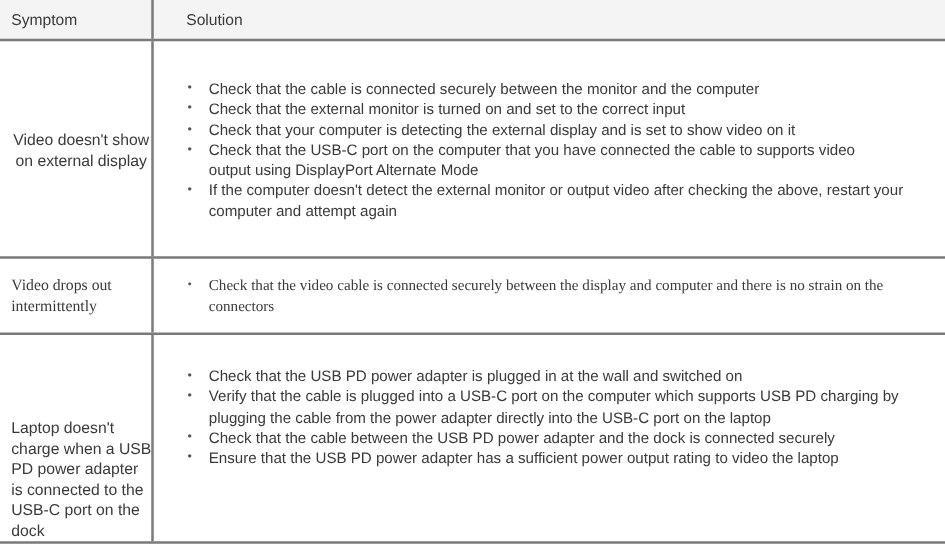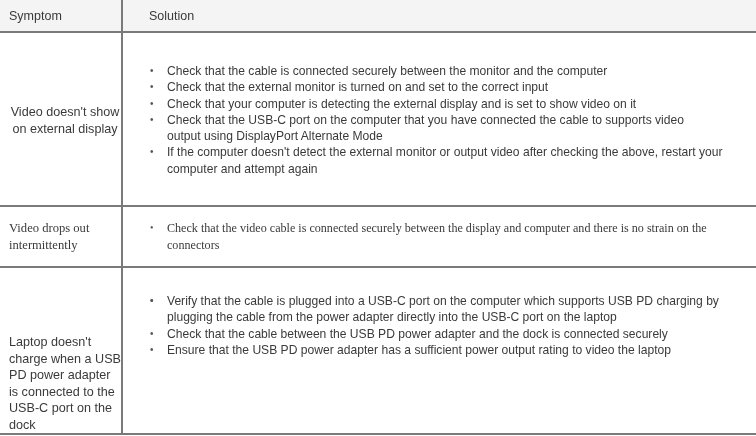--- a/index.html
+++ b/index.html
@@ -57,20 +57,20 @@
       </ul>
     </div>
   </div>
 
   <div class="row r3">
     <div class="cell col-symptom">
       <div class="symptom-text" style="width:128px">Laptop doesn't charge when a USB PD power adapter is connected to the USB-C port on the dock</div>
     </div>
     <div class="cell col-solution">
       <ul>
-        <li><span class="bullet">•</span></li>
+        <li><span class="bullet">•</span><span>Check that the USB PD power adapter is plugged in at the wall and switched on</span></li>
         <li style="width:575px"><span class="bullet">•</span><span>Verify that the cable is plugged into a USB-C port on the computer which supports USB PD charging by plugging the cable from the power adapter directly into the USB-C port on the laptop</span></li>
         <li><span class="bullet">•</span><span>Check that the cable between the USB PD power adapter and the dock is connected securely</span></li>
         <li><span class="bullet">•</span><span>Ensure that the USB PD power adapter has a sufficient power output rating to video the laptop</span></li>
       </ul>
     </div>
   </div>
 </div>
 
 </body></html>

